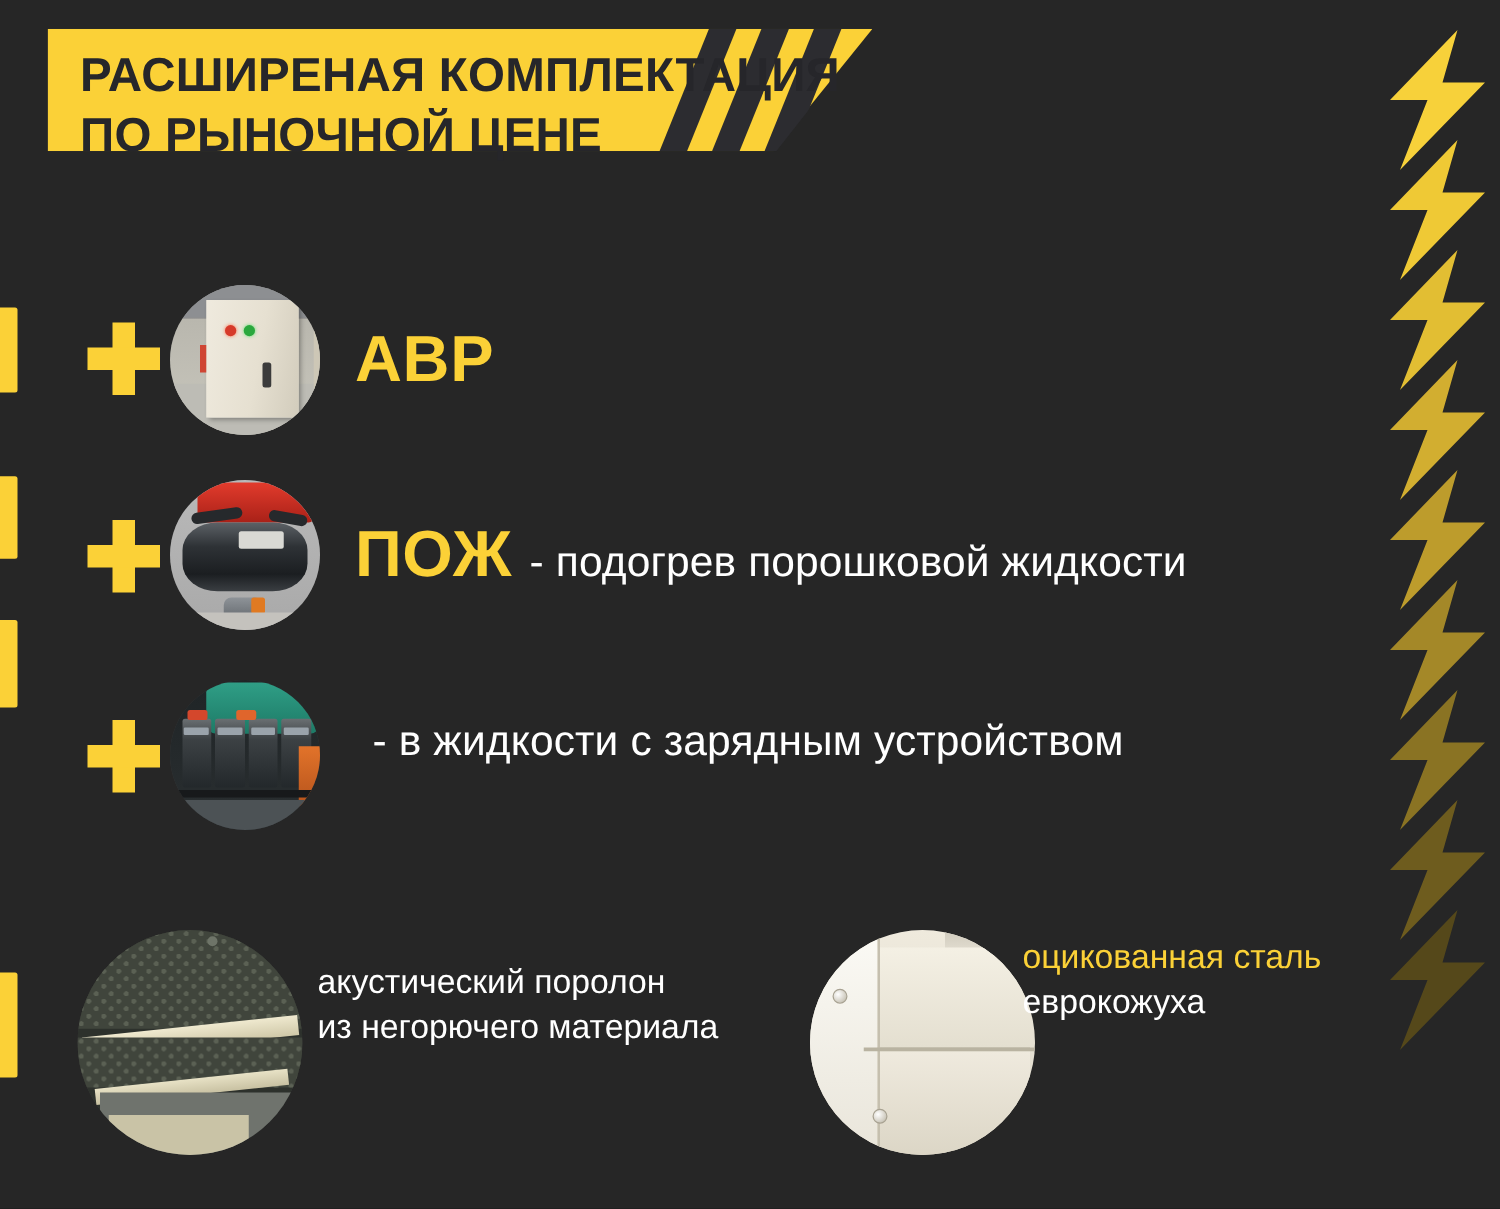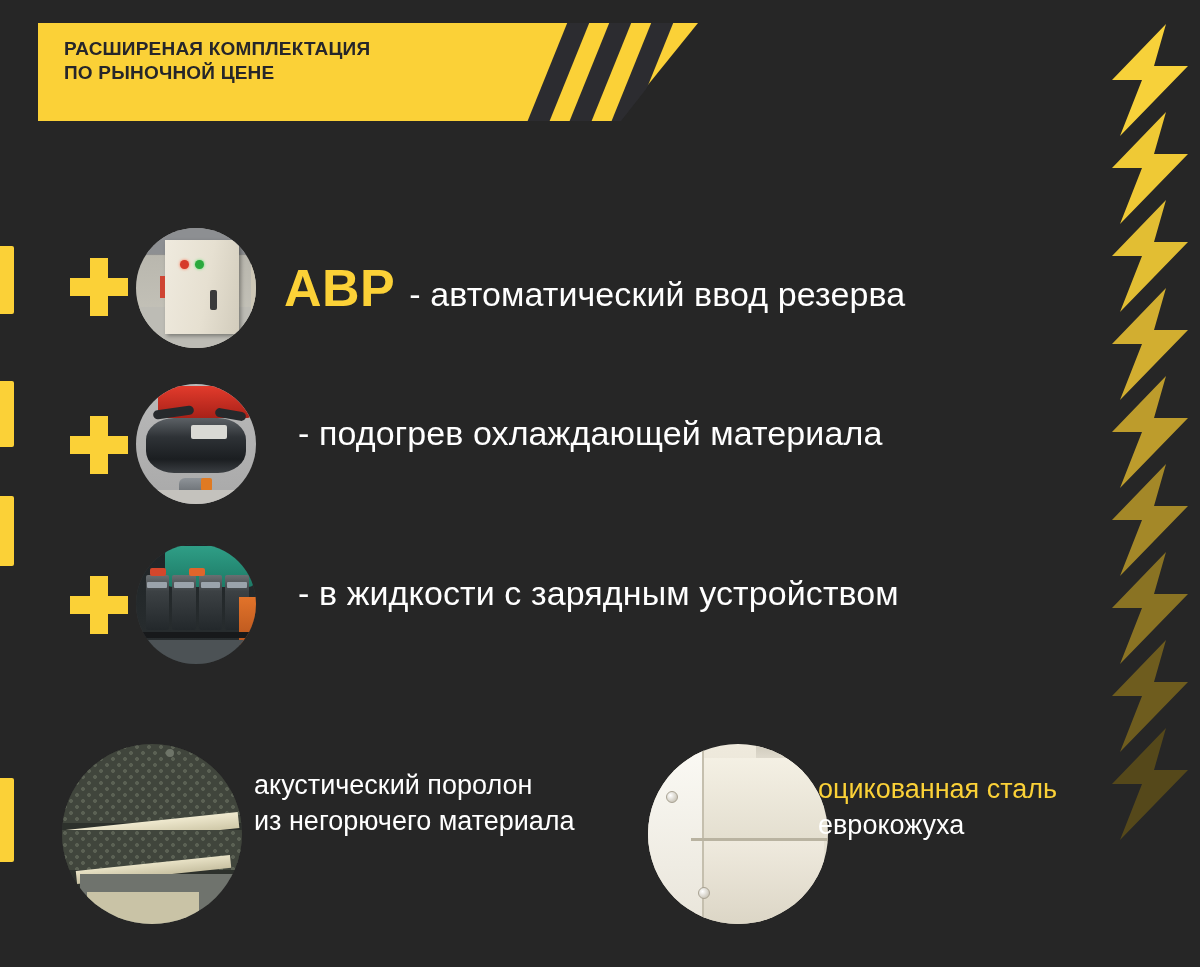--- a/index.html
+++ b/index.html
@@ -59,21 +59,21 @@
   }
   .stripe.s1 { left: 24px; }
   .stripe.s2 { left: 66px; }
   .stripe.s3 { left: 108px; }
 
   .banner-text {
     position: absolute;
     left: 26px;
     top: 14px;
     color: #26262A;
-    font-size: 19px;
+    font-size: 38px;
     font-weight: bold;
     line-height: 1.27;
     letter-spacing: 0.2px;
     white-space: pre-line;
   }
 
   
   .bolt-column {
     position: absolute;
     right: 0;
@@ -143,21 +143,21 @@
     letter-spacing: 0.1px;
   }
 
   
   .caption {
     position: absolute;
     color: #FFFFFF;
     font-size: 27px;
     line-height: 1.32;
   }
-  .hl { color: #FBD137; margin-top: 24px; }
+  .hl { color: #FBD137; }
 
   
   .ph-cabinet { background: linear-gradient(#9a9a9a 0%, #8e8e8e 22%, #b9b7ae 23%, #c9c7bd 100%); }
   .ph-cabinet .ceiling { position:absolute; left:0; top:0; width:100%; height:22%; background:#8d8f92; }
   .ph-cabinet .floor { position:absolute; left:0; bottom:0; width:100%; height:34%; background:#bdbcb5; }
   .ph-cabinet .box {
     position:absolute; left:24%; top:10%; width:62%; height:78%;
     background: linear-gradient(100deg, #efeade 0%, #e6e0d1 55%, #d2ccbc 100%);
     box-shadow: 2px 2px 4px rgba(0,0,0,.35);
   }
@@ -361,40 +361,40 @@
         <div class="box"></div>
         <div class="box-side"></div>
         <div class="led led-red"></div>
         <div class="led led-green"></div>
         <div class="redbar"></div>
         <div class="handle"></div>
       </div>
     </div>
     <div class="feature-label" style="left:284px;top:36px;">
       <span class="abbr">АВР</span>
-      <span class="desc">- автоматический ввод резерва</span>
     </div>
   </div>
 
   <div class="feature-row" style="top:380px;">
     <div class="plus" style="top:36px;"></div>
     <div class="photo" style="left:136px;top:4px;width:120px;height:120px;">
       <div class="photo-inner ph-heater">
         <div class="red-top"></div>
         <div class="cyl"></div>
         <div class="label-tag"></div>
         <div class="hose h1"></div>
         <div class="hose h2"></div>
         <div class="fitting"></div>
         <div class="orange-band"></div>
         <div class="floor2"></div>
       </div>
     </div>
     <div class="feature-label" style="left:284px;top:34px;">
-      <span class="desc">- подогрев охлаждающей материала</span>
+      <span class="abbr">ПОЖ</span>
+      <span class="desc">- подогрев порошковой жидкости</span>
     </div>
   </div>
 
   <div class="feature-row" style="top:540px;">
     <div class="plus" style="top:36px;"></div>
     <div class="photo" style="left:136px;top:4px;width:120px;height:120px;">
       <div class="photo-inner ph-battery">
         <div class="tank"></div>
         <div class="cells">
           <div class="cell"></div>

